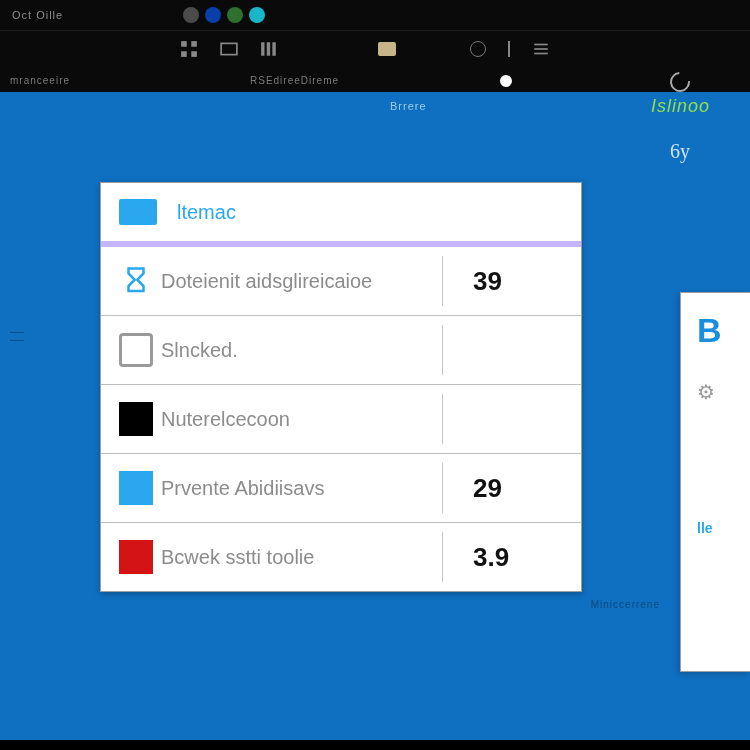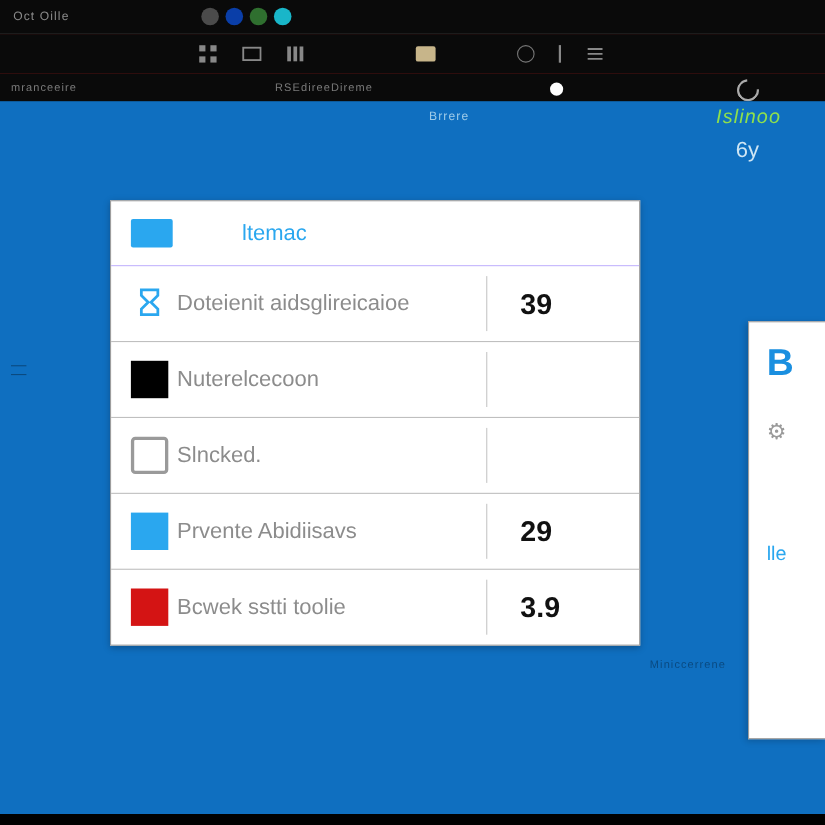--- a/index.html
+++ b/index.html
@@ -1,17 +1,17 @@
 <!DOCTYPE html>
 <html><head>
 <meta charset="utf-8">
 <style>
   html,body{margin:0;padding:0;width:750px;height:750px;overflow:hidden;
     font-family:"Segoe UI",Arial,sans-serif;background:#000;}
-  .viewport{position:relative;width:750px;height:750px;background:#b91c1c;}
+  .viewport{position:relative;width:750px;height:750px;background:#701a75;}
 
   
   .titlebar{height:30px;background:#0a0a0a;border-bottom:1px solid #1c1c1c;
     display:flex;align-items:center;padding:0 12px;color:#8a8a8a;font-size:11px;}
   .titlebar .title-text{letter-spacing:1px;}
   .titlebar .tray{margin-left:120px;display:flex;gap:6px;align-items:center;}
   .tray-dot{width:16px;height:16px;border-radius:50%;display:flex;
     align-items:center;justify-content:center;font-size:10px;color:#fff;}
   .tray-a{background:#4b4b4b;}
   .tray-b{background:#0a3ea8;}
@@ -40,30 +40,30 @@
     border:2px solid #aaa;border-radius:50%;border-top-color:transparent;
     transform:rotate(40deg);}
 
   
   .desktop{position:absolute;left:0;right:0;top:92px;bottom:0;
     background:#0f6fc0;padding-left:36px;}
   .desk-label{position:absolute;left:390px;top:8px;color:#9ecbe8;
     font-size:11px;letter-spacing:1px;}
   .desk-rlabel{position:absolute;right:40px;top:4px;color:#8fe04c;
     font-size:18px;font-style:italic;letter-spacing:1px;}
-  .desk-rnum{position:absolute;right:60px;top:34px;color:#cfe6f4;
-    font-size:20px;}
+  .desk-rnum{position:absolute;right:60px;top:48px;color:#cfe6f4;
+    font-size:20px;font-family:Liberation Serif, serif;}
 
   .tick{position:absolute;left:10px;width:14px;height:1px;background:#0a4a80;}
 
   
   .panel{position:absolute;left:100px;top:90px;width:480px;
     background:#fff;border:1px solid #9d9d9d;box-shadow:0 2px 6px rgba(0,0,0,.25);}
   .panel-header{height:58px;display:flex;align-items:center;padding:0 18px;
-    border-bottom:1px solid #c4b5fd;gap:43px;}
+    border-bottom:6px solid #c4b5fd;}
   .ph-swatch{width:38px;height:26px;background:#2aa7ef;border-radius:2px;}
   .ph-title{margin-left:20px;color:#2aa7ef;font-size:20px;}
 
   .row{height:68px;display:flex;align-items:center;padding:0 18px;
     border-bottom:1px solid #bfbfbf;}
   .row:last-child{border-bottom:none;}
   .row .sw{width:34px;height:34px;flex:0 0 34px;display:flex;
     align-items:center;justify-content:center;}
   .row .lbl{margin-left:8px;color:#8c8c8c;font-size:20px;flex:1;
     white-space:nowrap;overflow:hidden;}
@@ -78,21 +78,21 @@
   .sw-cyan{background:#2aa7ef;}
   .sw-red{background:#d41414;}
 
   
   .sidecard{position:absolute;right:0;top:200px;width:70px;height:380px;
     background:#fff;border:1px solid #9d9d9d;border-right:none;
     box-shadow:-2px 2px 6px rgba(0,0,0,.2);padding:18px 0 0 16px;
     box-sizing:border-box;}
   .sc-b{color:#1a8fe0;font-size:34px;font-weight:600;}
   .sc-ic{margin-top:30px;color:#9a9a9a;font-size:20px;}
-  .sc-ic2{margin-top:88px;color:#2aa7ef;font-size:18px;font-weight:400;}
+  .sc-ic2{margin-top:116px;color:#2aa7ef;font-size:14px;font-weight:700;}
 
   .foot-label{position:absolute;right:90px;bottom:140px;color:#0a4a80;
     font-size:10px;letter-spacing:1px;}
 
   
   .winedge{position:absolute;left:0;right:0;bottom:0;height:10px;
     background:#000;}
 </style>
 </head>
 <body>
@@ -171,29 +171,29 @@
           <svg viewBox="0 0 24 24">
               <path d="M6 2h12v4l-5 5 5 5v4H6v-4l5-5-5-5V2z" fill="none" stroke="#2aa7ef" stroke-width="2"></path>
             </svg>
         </div>
         <div class="lbl">Doteienit aidsglireicaioe</div>
         <div class="divider"></div>
         <div class="val">39</div>
       </div>
 
       <div class="row">
+        <div class="sw sw-checkbox"></div>
+        <div class="lbl">Slncked.</div>
+        <div class="divider"></div>
+        <div class="val"></div>
+      </div>
+
+      <div class="row">
         <div class="sw sw-black"></div>
         <div class="lbl">Nuterelcecoon</div>
-        <div class="divider"></div>
-        <div class="val"></div>
-      </div>
-
-      <div class="row">
-        <div class="sw sw-checkbox"></div>
-        <div class="lbl">Slncked.</div>
         <div class="divider"></div>
         <div class="val"></div>
       </div>
 
       <div class="row">
         <div class="sw sw-cyan"></div>
         <div class="lbl">Prvente Abidiisavs</div>
         <div class="divider"></div>
         <div class="val">29</div>
       </div>

